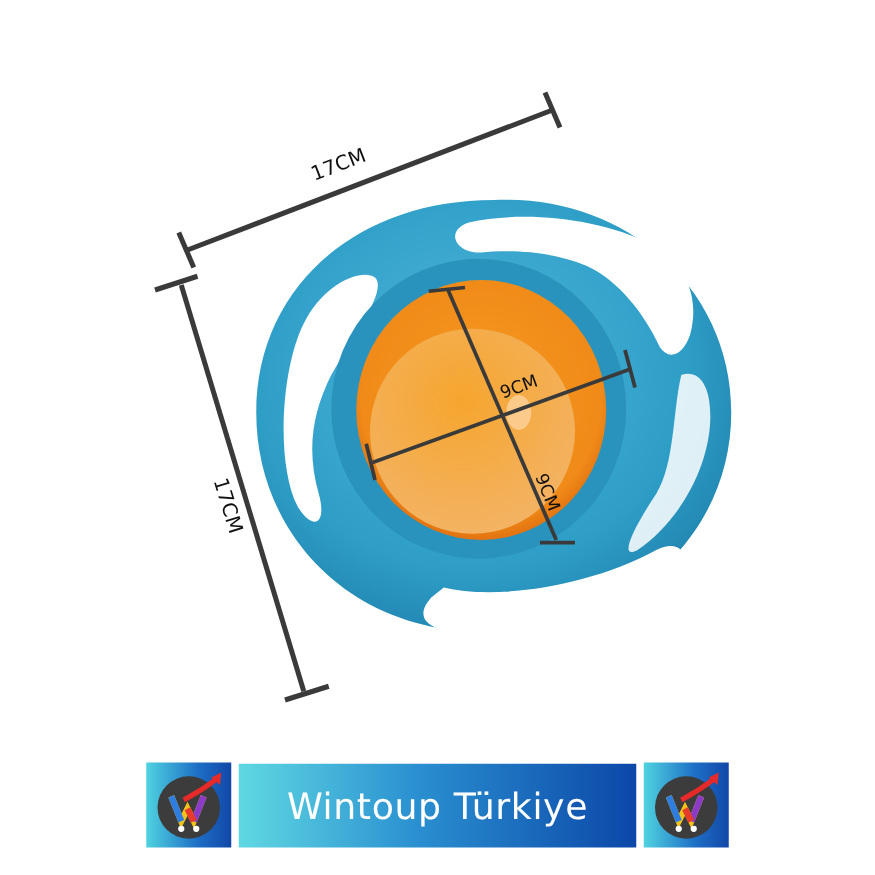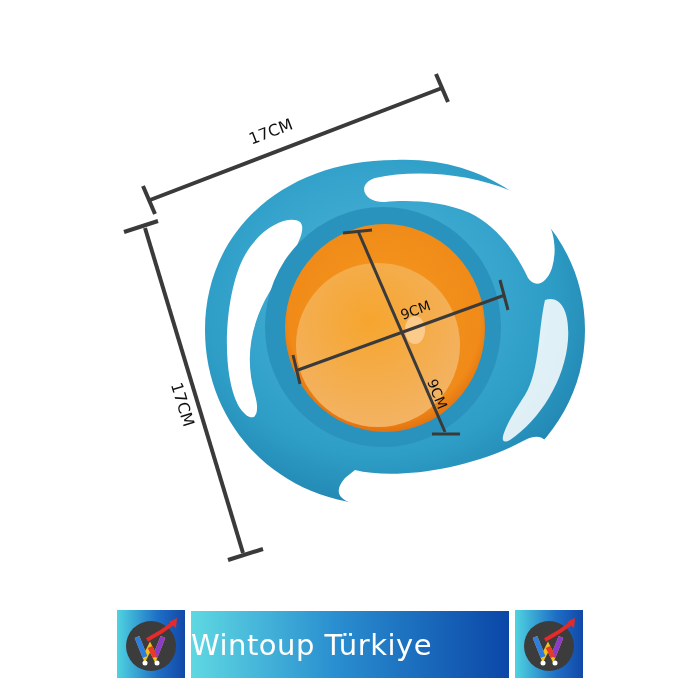--- a/index.html
+++ b/index.html
@@ -1,21 +1,21 @@
 <!DOCTYPE html>
 <html><head>
 <meta charset="utf-8">
 <style>
   html,body{margin:0;padding:0;background:#fff;}
   body{width:700px;height:700px;position:relative;overflow:hidden;font-family:"Liberation Sans",sans-serif;}
   .scene{position:absolute;left:0;top:0;width:700px;height:600px;}
   .dim-label{position:absolute;font-family:"DejaVu Sans",sans-serif;font-size:16px;color:#111;white-space:nowrap;transform-origin:center center;}
   .logo-tile{position:absolute;top:610px;width:68px;height:68px;background:linear-gradient(90deg,#4fd3e0 0%,#1e6fc6 60%,#1248a8 100%);}
   .logo-tile svg{position:absolute;left:0;top:0;}
-  .brand-box{position:absolute;top:611px;left:191px;width:318px;height:67px;background:linear-gradient(90deg,#5fd8e2 0%,#2a8fd0 45%,#0b47a8 100%);display:flex;align-items:center;}
+  .brand-box{position:absolute;top:611px;left:191px;width:318px;height:67px;background:linear-gradient(90deg,#5fd8e2 0%,#2a8fd0 45%,#0b47a8 100%);display:flex;align-items:center;justify-content:center;}
   .brand-text{color:#fff;font-family:"DejaVu Sans",sans-serif;font-size:29px;letter-spacing:0.5px;}
 </style>
 </head>
 <body>
 
 <div class="scene">
   <svg width="700" height="600" viewBox="0 0 700 600">
     <defs>
       <radialGradient id="ringGrad" cx="45%" cy="40%" r="65%">
         <stop offset="0%" stop-color="#4fb6db"></stop>

